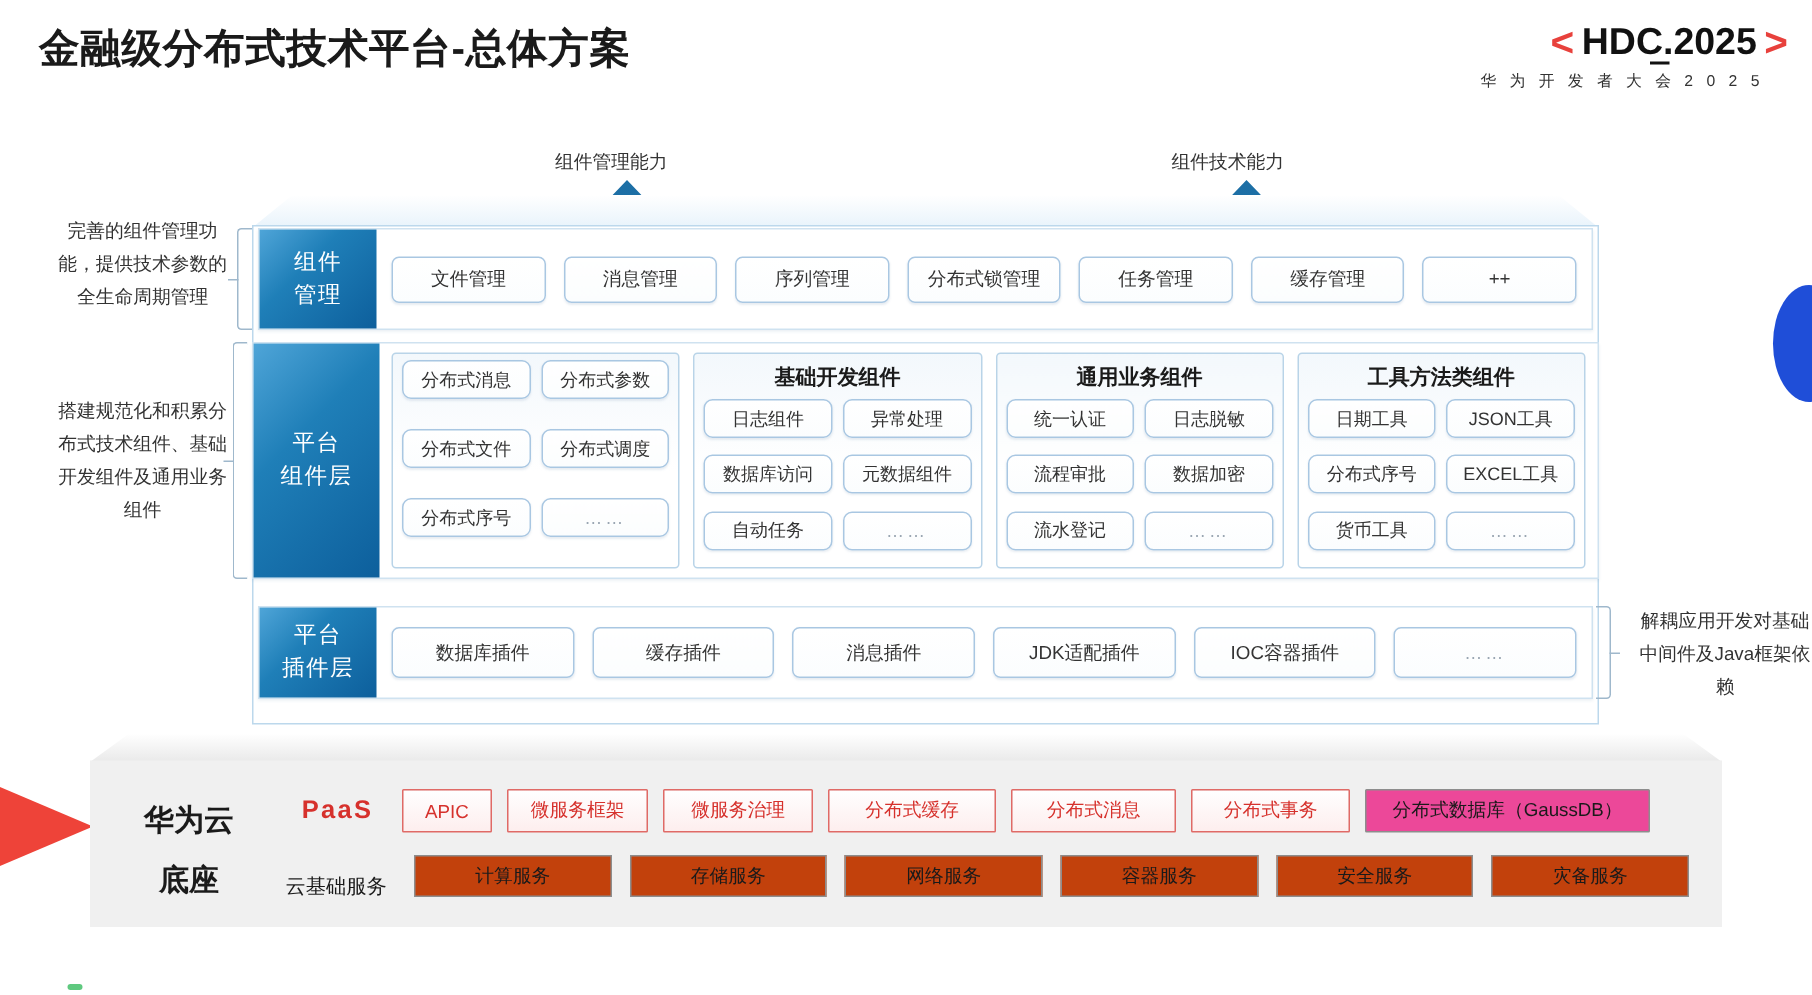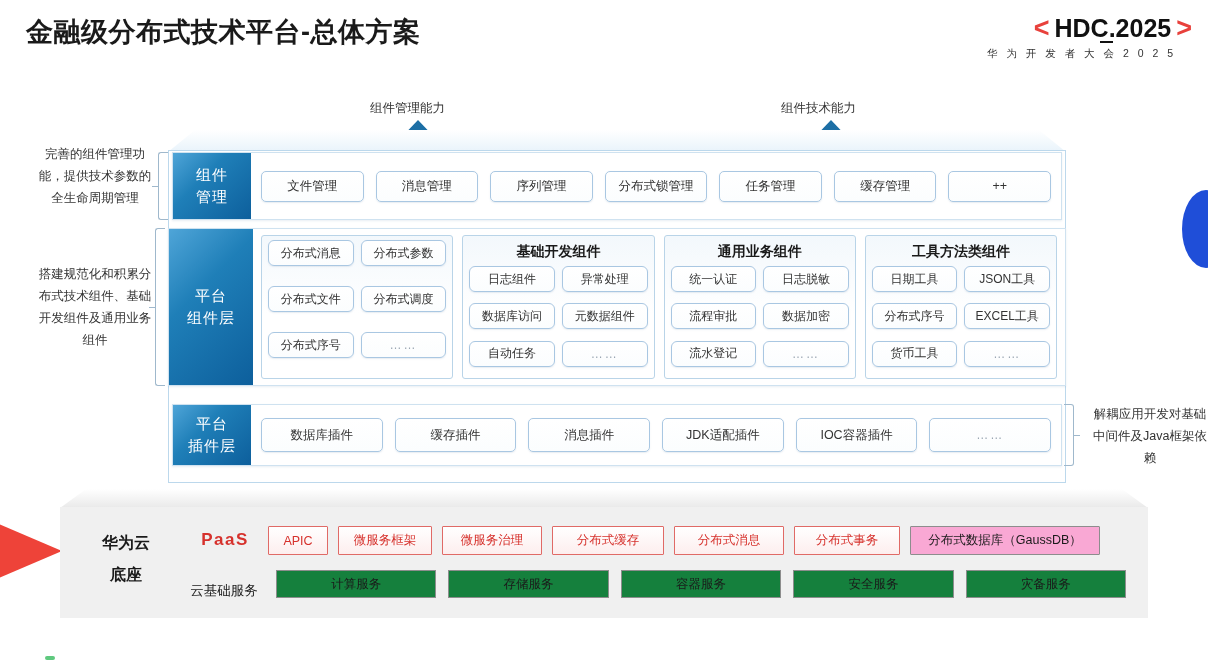--- a/index.html
+++ b/index.html
@@ -83,21 +83,21 @@
     box-shadow: 0 1px 2px rgba(80,120,160,0.13);
     display: flex; align-items: stretch;
   }
   .band-label {
     width: 78px; flex: 0 0 78px;
     background: linear-gradient(135deg, #4fa5d8 0%, #1f7fb8 38%, #0d5f9c 100%);
     color: #ffffff; display: flex; flex-direction: column;
     align-items: center; justify-content: center;
     font-size: 15px; line-height: 1.45; letter-spacing: 1px;
   }
-  .band-content { flex: 1; display: flex; align-items: center; }
+  .band-content { flex: 1; display: flex; align-items: center; justify-content: center; }
 
   
   .chip {
     border: 1px solid #a9c7e2; border-radius: 5px;
     background: linear-gradient(180deg, #ffffff 0%, #fbfdfe 100%);
     color: #333; font-size: 12.5px;
     display: flex; align-items: center; justify-content: center;
     white-space: nowrap; box-shadow: 0 1px 1.5px rgba(120,150,180,0.18);
   }
   .chip.dots { color: #9aa6b2; letter-spacing: 2px; font-size: 12px; }
@@ -164,21 +164,21 @@
     position: absolute; left: 60px; top: 489px; width: 1088px; height: 19px;
     background: linear-gradient(180deg,#ffffff 0%, #e9e9e9 100%);
     clip-path: polygon(2.4% 0, 97.6% 0, 100% 100%, 0 100%);
   }
   .cloud-body {
     position: absolute; left: 60px; top: 507px; width: 1088px; height: 111px;
     background: #f0f0f0;
   }
   .cloud-title {
     position: absolute; left: 72px; top: 527px; width: 108px;
-    text-align: center; font-size: 16px; font-weight: bold; color: #1a1a1a;
+    text-align: center; font-size: 20px; font-weight: bold; color: #1a1a1a;
     line-height: 2.0;
   }
   .paas-label {
     position: absolute; left: 183px; top: 530px; width: 84px;
     text-align: center; font-size: 17px; font-weight: bold;
     color: #d6312c; letter-spacing: 1.5px;
   }
   .base-label {
     position: absolute; left: 176px; top: 572px; width: 96px;
     text-align: center; font-size: 13.5px; color: #1a1a1a; margin-top: 10px;
@@ -189,28 +189,28 @@
   }
   .paas-chip {
     border: 1.3px solid #e06a66; border-radius: 1px;
     background: linear-gradient(180deg,#ffffff 0%, #fdeeee 100%);
     color: #d6312c; font-size: 12.5px;
     display: flex; align-items: center; justify-content: center;
     white-space: nowrap;
   }
   .paas-chip.gray {
     border-color: #8d8d8d; color: #1a1a1a;
-    background: #f9a8d4;
+    background: #ec4899;
   }
   .base-row {
     position: absolute; left: 276px; top: 570px; width: 850px; height: 28px;
     display: flex; gap: 12px;
   }
   .base-chip {
-    flex: 1; border: 1.2px solid #8d8d8d; background: #15803d;
+    flex: 1; border: 1.2px solid #8d8d8d; background: #c2410c;
     color: #1a1a1a; font-size: 12.5px;
     display: flex; align-items: center; justify-content: center;
     white-space: nowrap;
   }
 </style>
 </head>
 <body>
 
 <div id="root">
 
@@ -343,18 +343,19 @@
       <div class="paas-chip" style="width: 94px;">微服务框架</div>
       <div class="paas-chip" style="width: 100px;">微服务治理</div>
       <div class="paas-chip" style="width: 112px;">分布式缓存</div>
       <div class="paas-chip" style="width: 110px;">分布式消息</div>
       <div class="paas-chip" style="width: 106px;">分布式事务</div>
       <div class="paas-chip gray" style="width: 190px;">分布式数据库（GaussDB）</div>
     </div>
   <div class="base-row" id="base-chips">
       <div class="base-chip">计算服务</div>
       <div class="base-chip">存储服务</div>
+      <div class="base-chip">网络服务</div>
       <div class="base-chip">容器服务</div>
       <div class="base-chip">安全服务</div>
       <div class="base-chip">灾备服务</div>
     </div>
 
 </div>
 
 </body></html>

